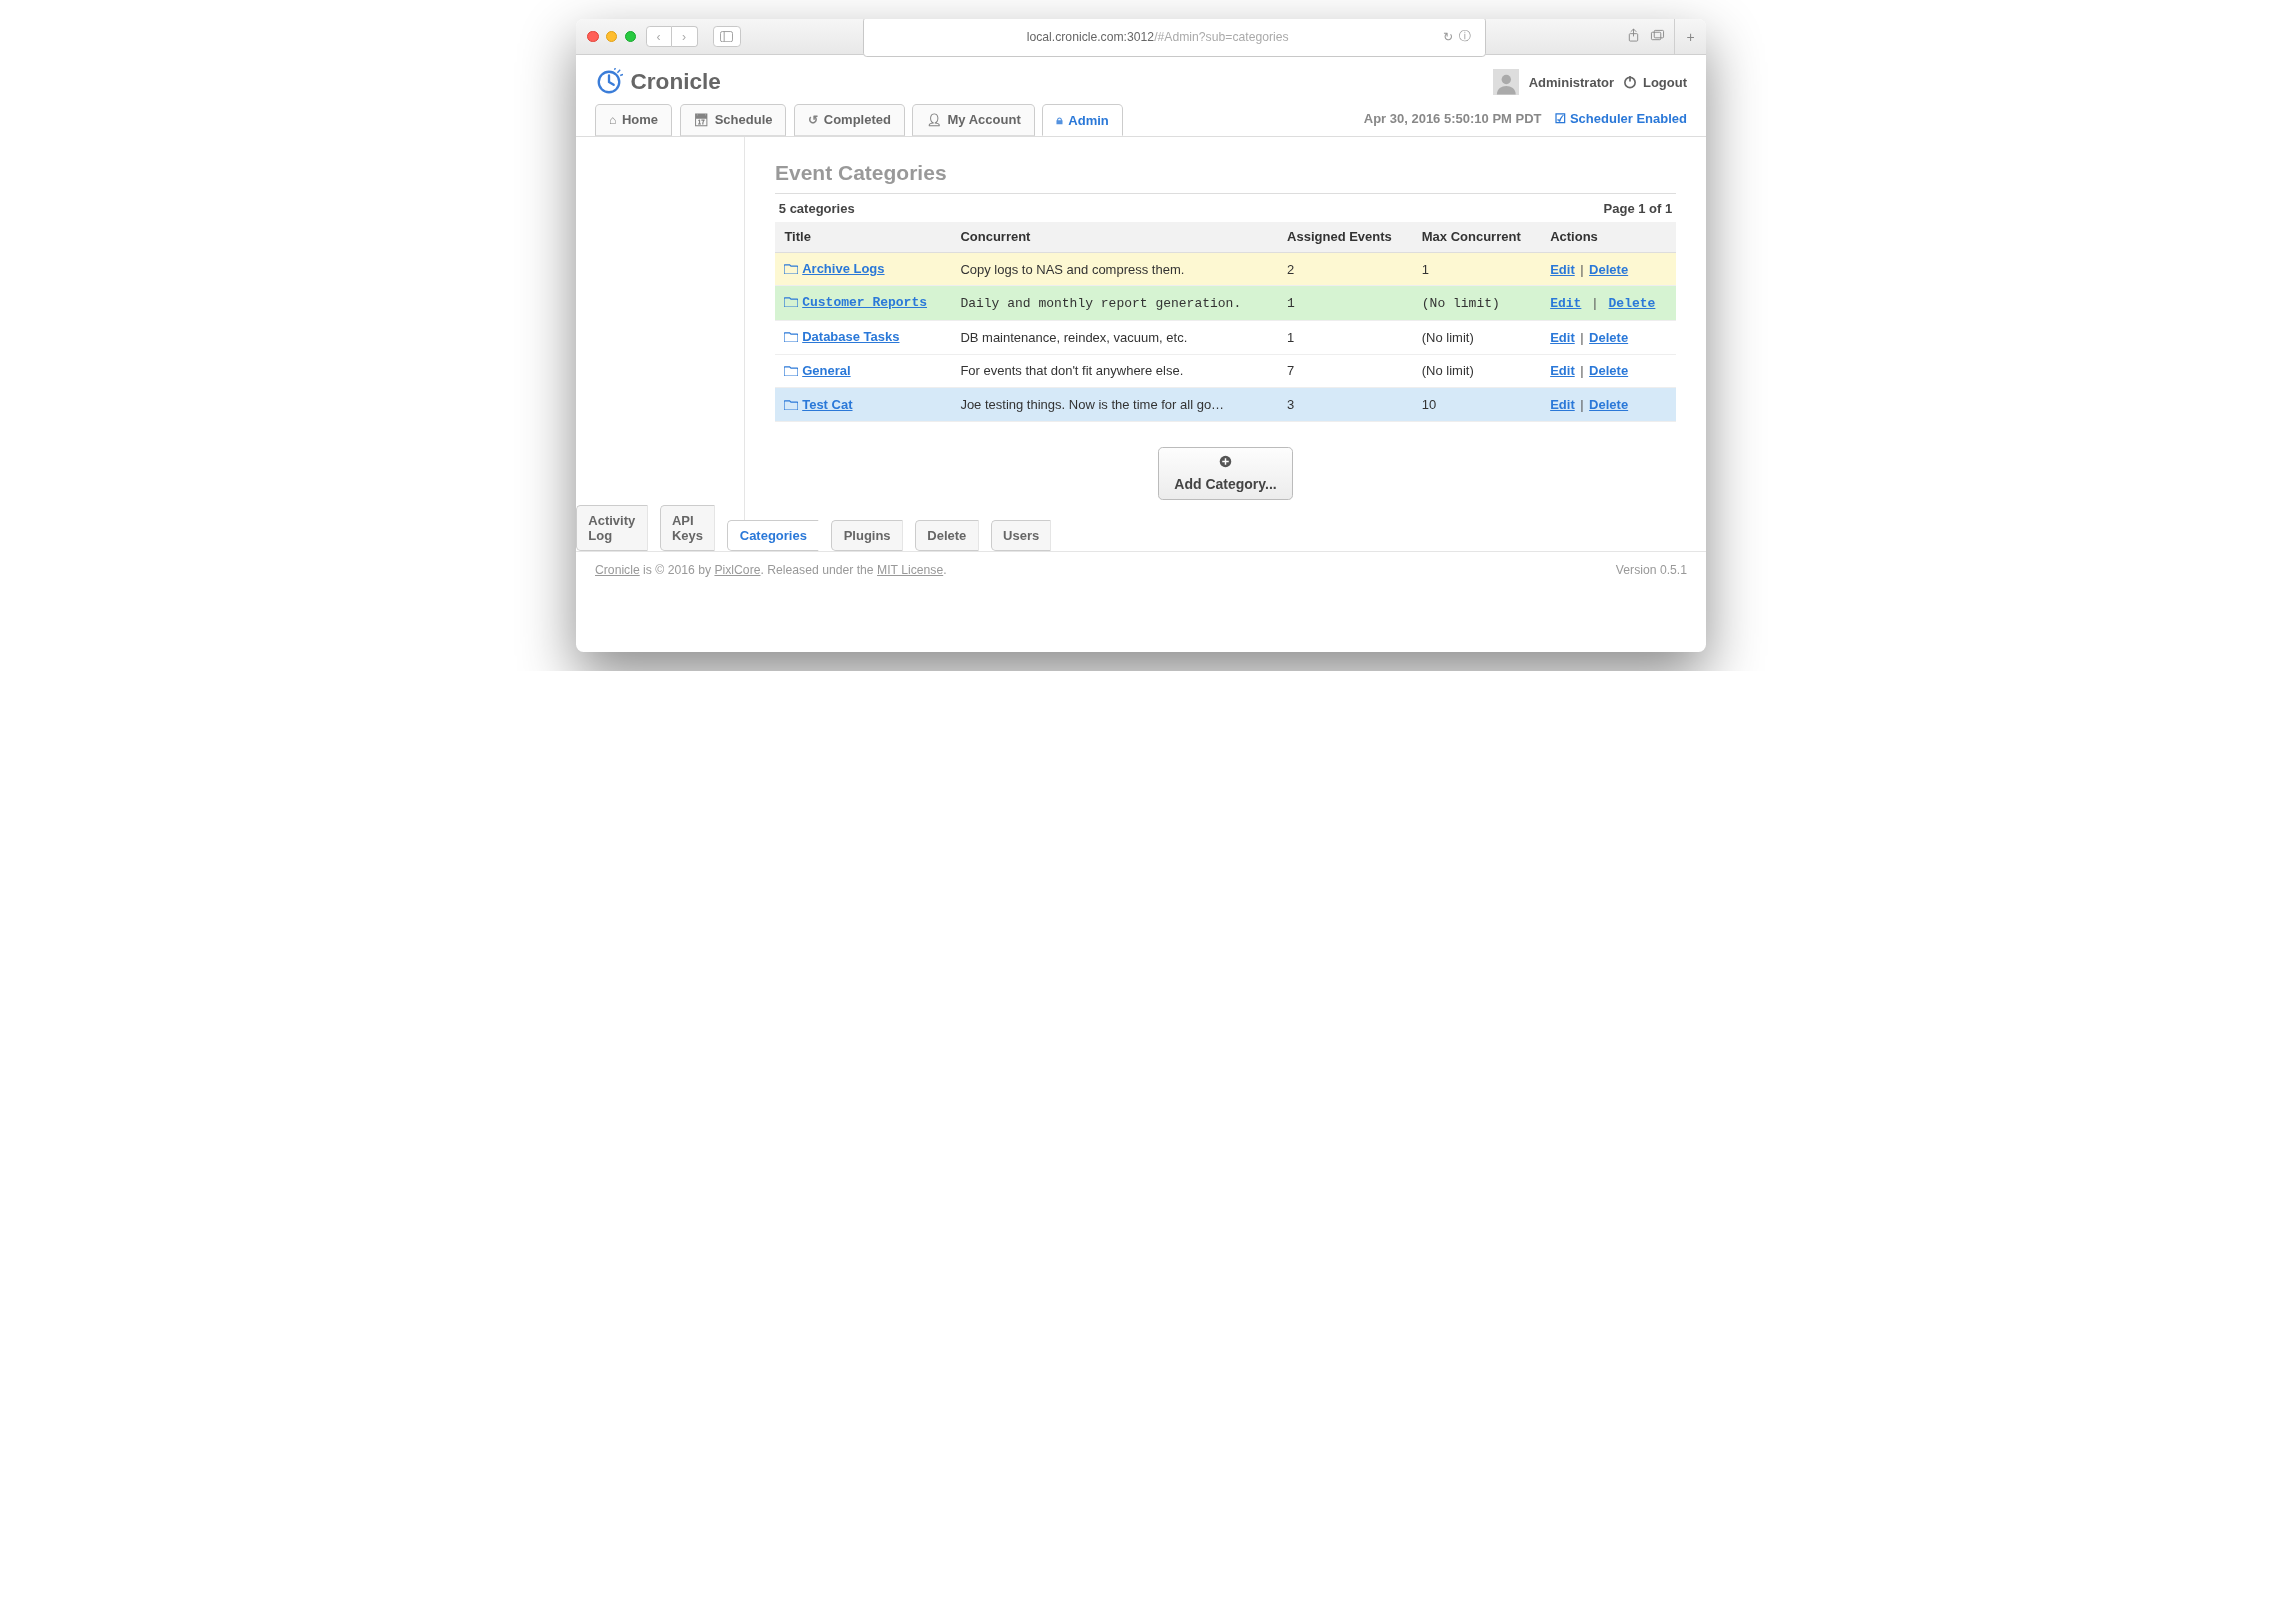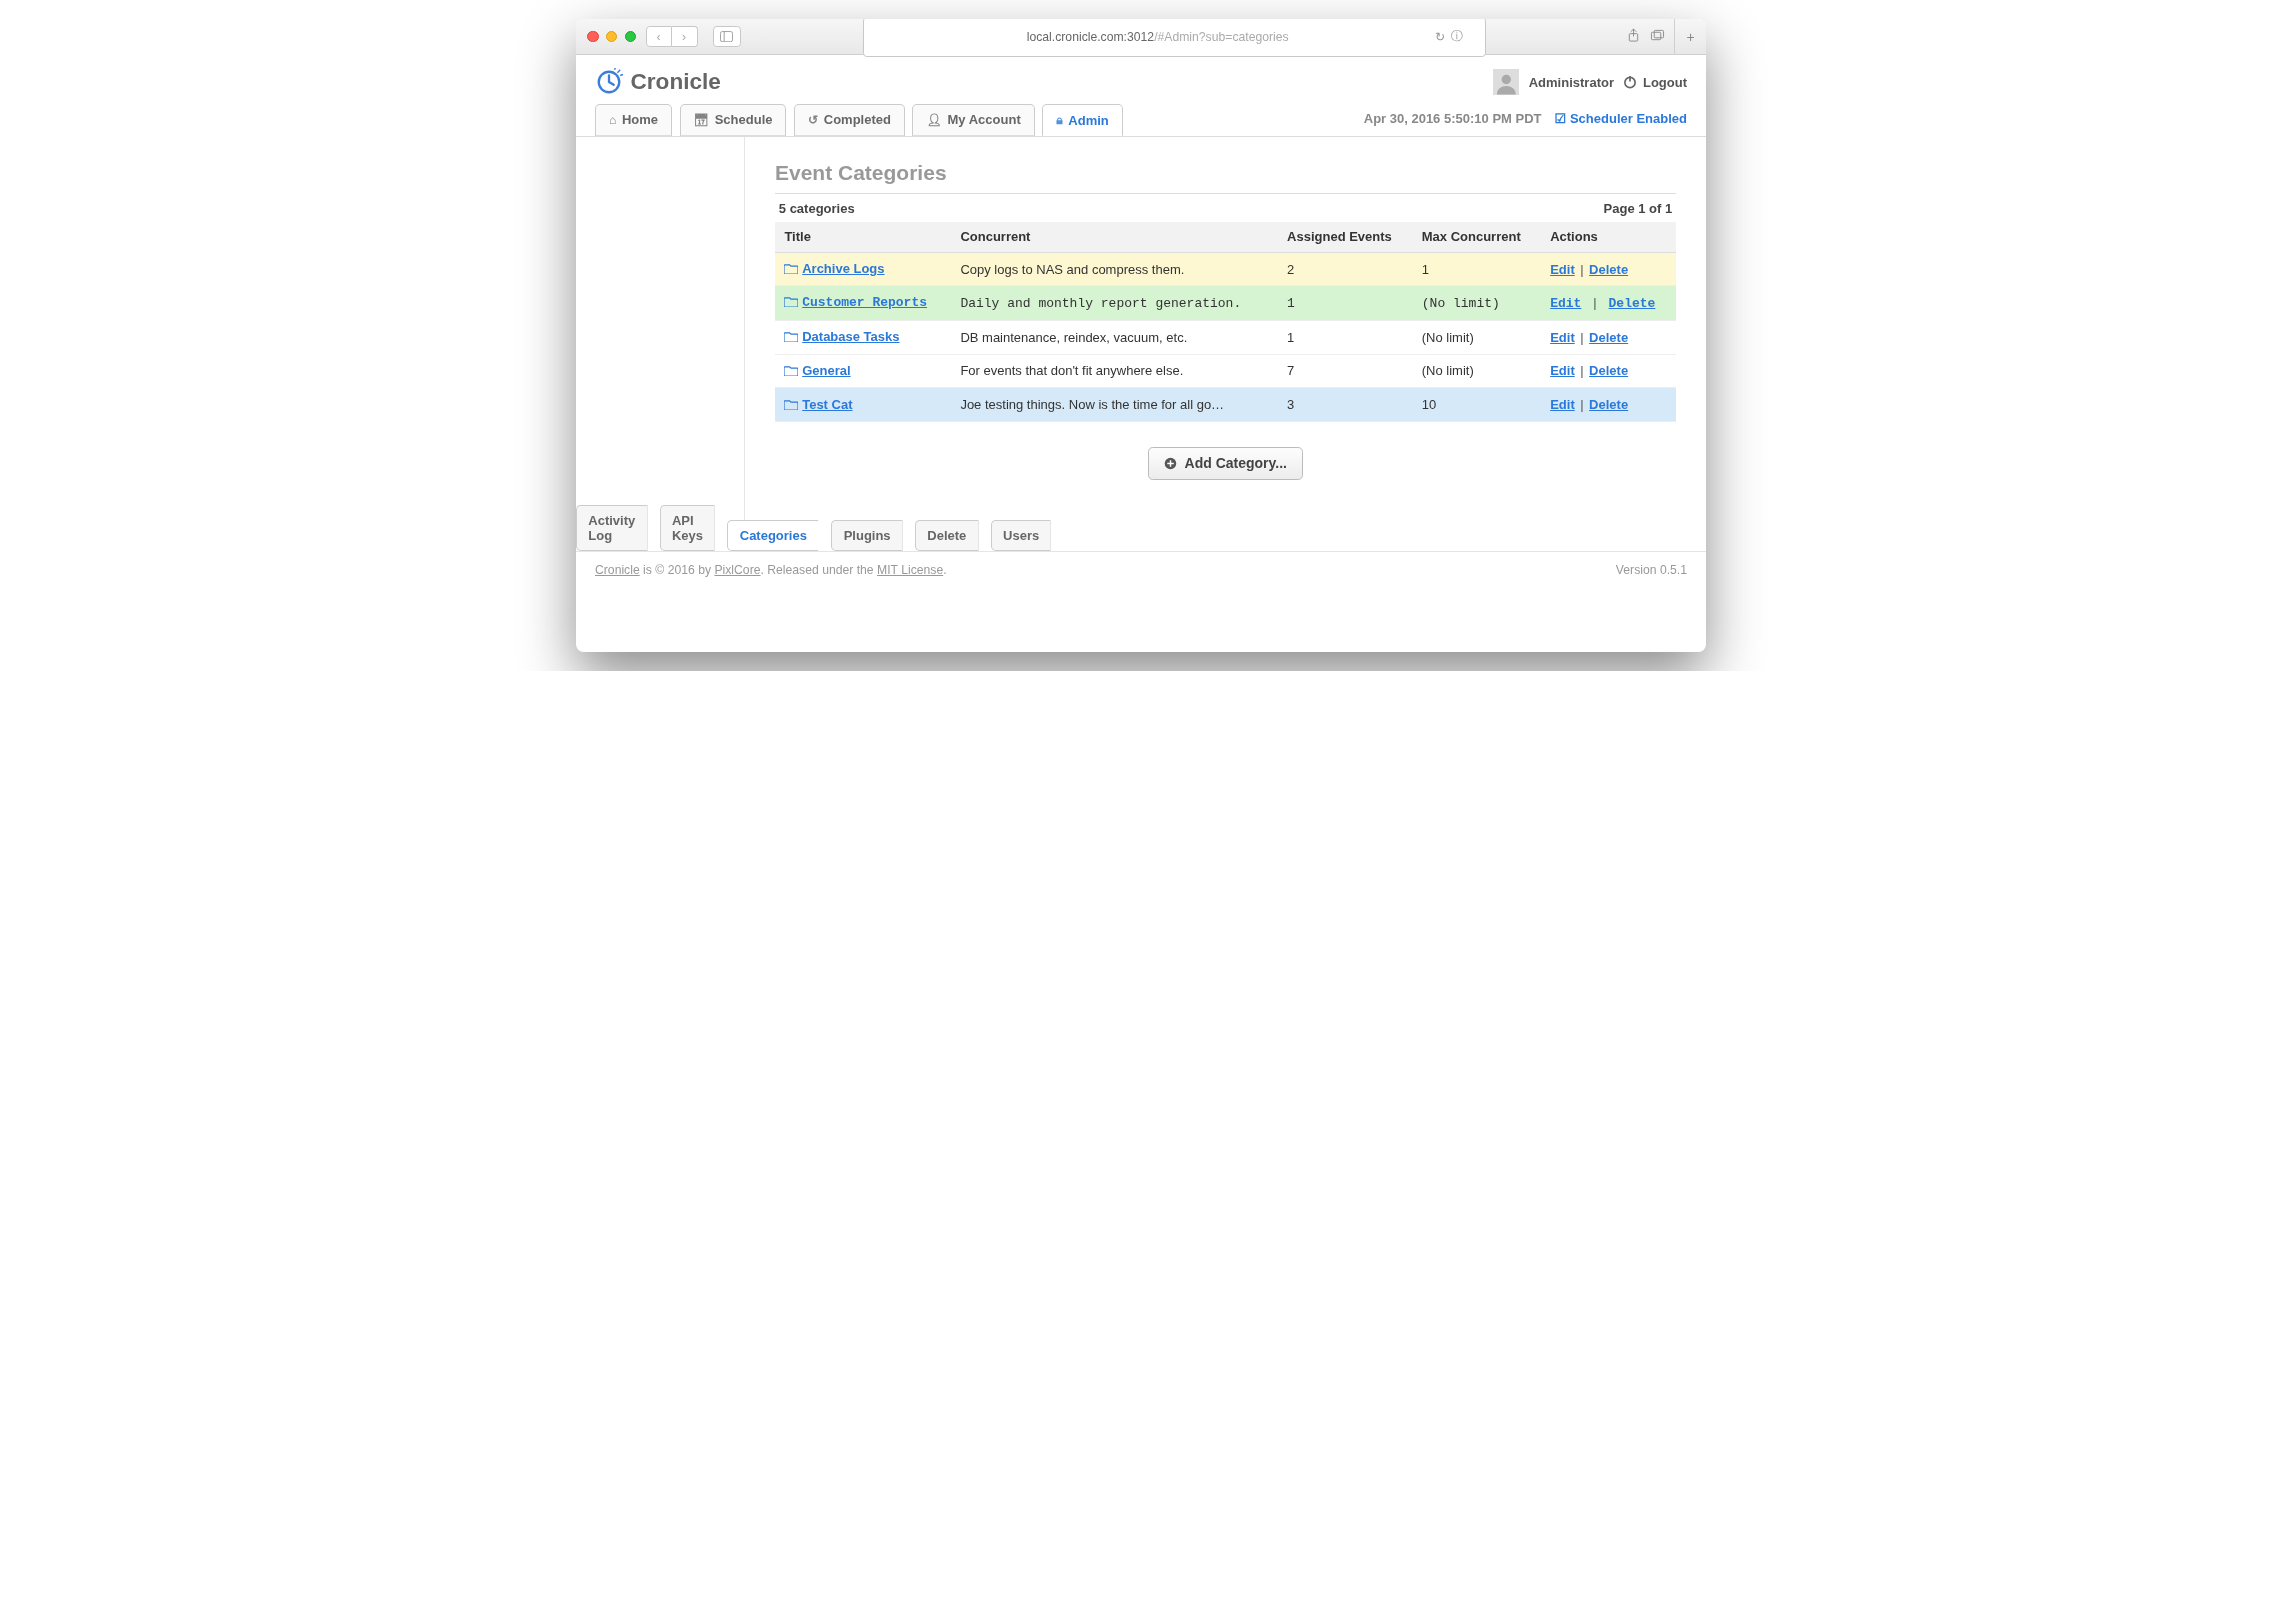--- a/index.html
+++ b/index.html
@@ -49,21 +49,21 @@
 }
 .addr-bar {
   flex: 1;
   height: 40px;
   background: #fff;
   border: 0.9px solid #c8c8c8;
   border-radius: 3.8px;
   margin: 0 132px 0 113px;
   display: flex;
   align-items: center;
-  padding: 0 22px;
+  padding: 0 14px;
   font-size: 12.2px;
   color: #666;
 }
 .addr-text { flex: 1; text-align: center; }
 .addr-text .dim { color: #aaa; }
 .addr-icon { color: #999; font-size: 12.2px; margin-left: 5.6px; }
 .right-chrome { display: flex; gap: 9.4px; color: #888; font-size: 14px; align-items: center; }
 .tab-plus { border-left: 0.9px solid #cfcfcf; padding-left: 11.3px; height: 36px; display: flex; align-items: center; }
 
 .app-header {
@@ -208,20 +208,21 @@
 .folder-icon { color: #2a78d8; margin-right: 3.8px; font-size: 13px; display: inline-block; vertical-align: -0.9px; }
 .action-link { color: #2a78d8; text-decoration: underline; font-weight: 600; cursor: pointer; }
 .sep { color: #555; padding: 0 1.9px; }
 .add-btn-row { text-align: center; margin-top: 24.5px; }
 .add-btn {
   display: inline-flex; align-items: center; gap: 7.5px;
   border: 0.9px solid #bbb; background: linear-gradient(#fdfdfd,#ececec);
   border-radius: 4.7px;
   padding: 7.5px 15px; font-size: 14px; font-weight: 600; color: #444;
   cursor: pointer;
+  flex-direction: column;
 }
 .footer {
   border-top: 0.9px solid #e5e5e5;
   padding: 11.3px 19px 75px 19px;
   color: #999; font-size: 12.2px;
   display: flex;
 }
 .footer a { color: #999; text-decoration: underline; }
 .footer .ver { margin-left: auto; }
 </style>

